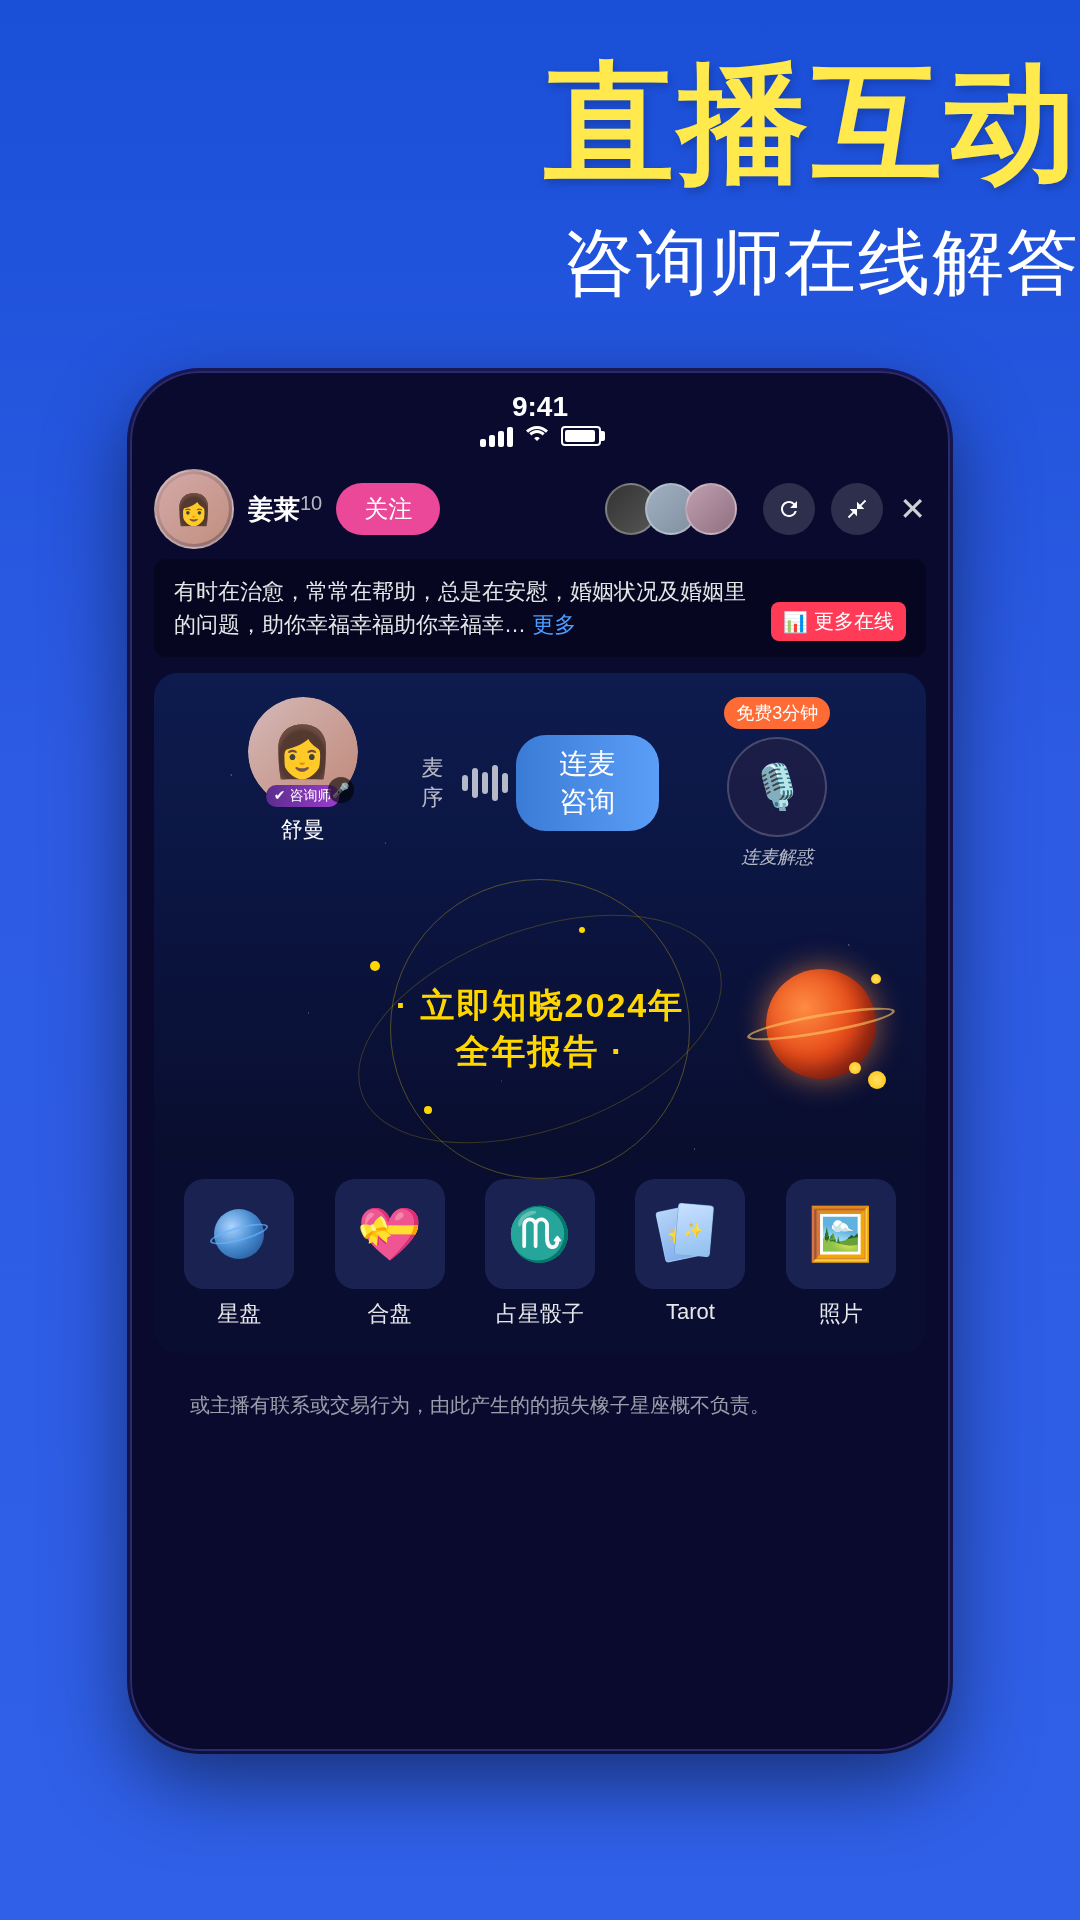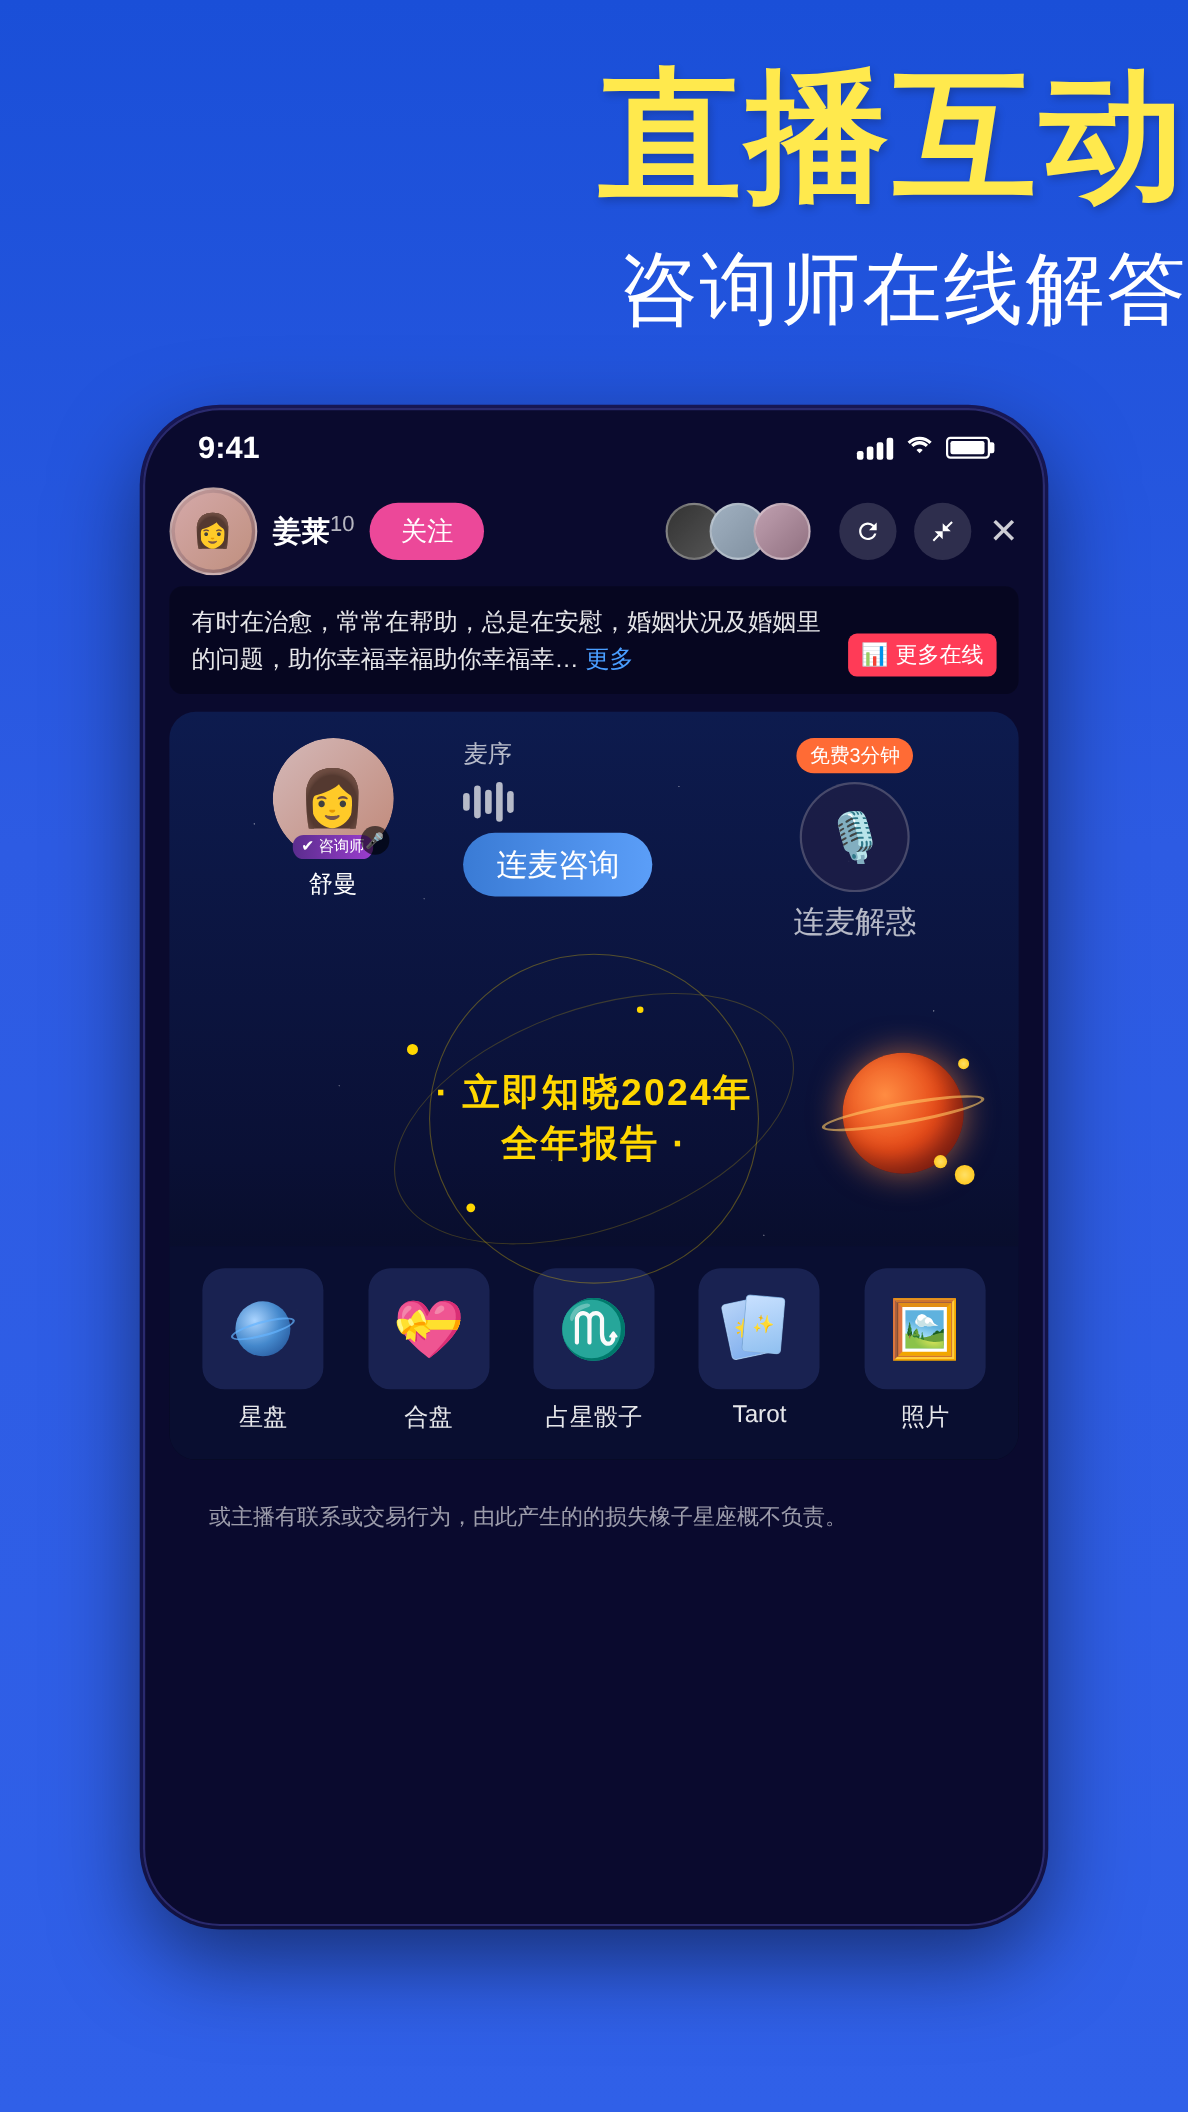--- a/index.html
+++ b/index.html
@@ -64,20 +64,21 @@
       box-shadow: 0 30px 80px rgba(0,0,0,0.5), 0 0 0 3px #1a1a5e, inset 0 0 0 2px #2a2a6e;
     }
 
     
     .status-bar {
       display: flex;
       justify-content: space-between;
       align-items: center;
       padding: 20px 50px 10px;
       background: transparent;
+      flex-direction: column;
     }
 
     .status-time {
       font-size: 28px;
       font-weight: 600;
       color: white;
     }
 
     .status-icons {
       display: flex;
@@ -368,22 +369,22 @@
     }
 
     .consultant-name {
       font-size: 22px;
       color: white;
       font-weight: 500;
     }
 
     .queue-slot {
       display: flex;
-      flex-direction: column;
-      align-items: flex-start;
+      flex-direction: row;
+      align-items: center;
       gap: 8px;
       flex: 1;
     }
 
     .queue-label {
       font-size: 22px;
       color: rgba(255,255,255,0.7);
     }
 
     .waveform {
@@ -436,22 +437,23 @@
       justify-content: center;
       border: 2px solid rgba(255,255,255,0.2);
     }
 
     .mic-icon {
       font-size: 44px;
       color: white;
     }
 
     .free-slot-name {
-      font-size: 28px;
+      font-size: 18px;
       color: rgba(255,255,255,0.7);
+      font-style: italic;
     }
 
     
     .orbit-section {
       position: relative;
       z-index: 2;
       display: flex;
       justify-content: center;
       align-items: center;
       height: 340px;

